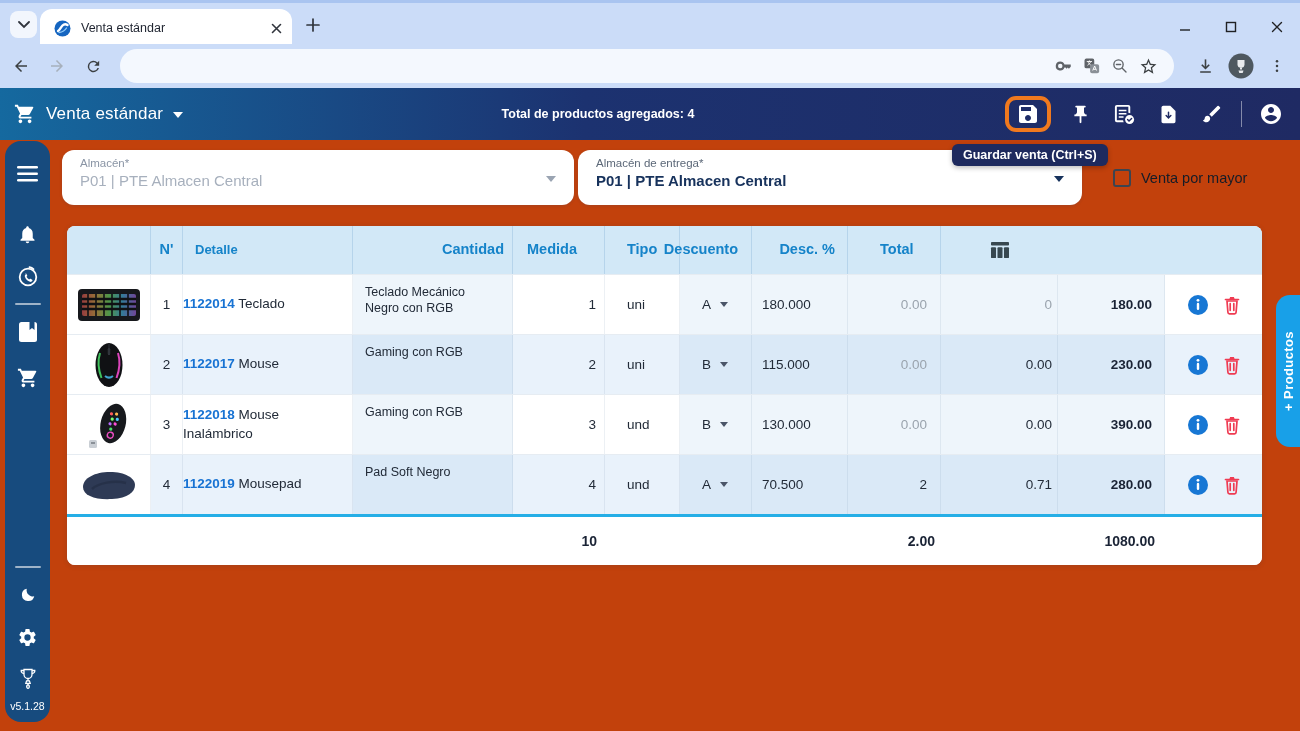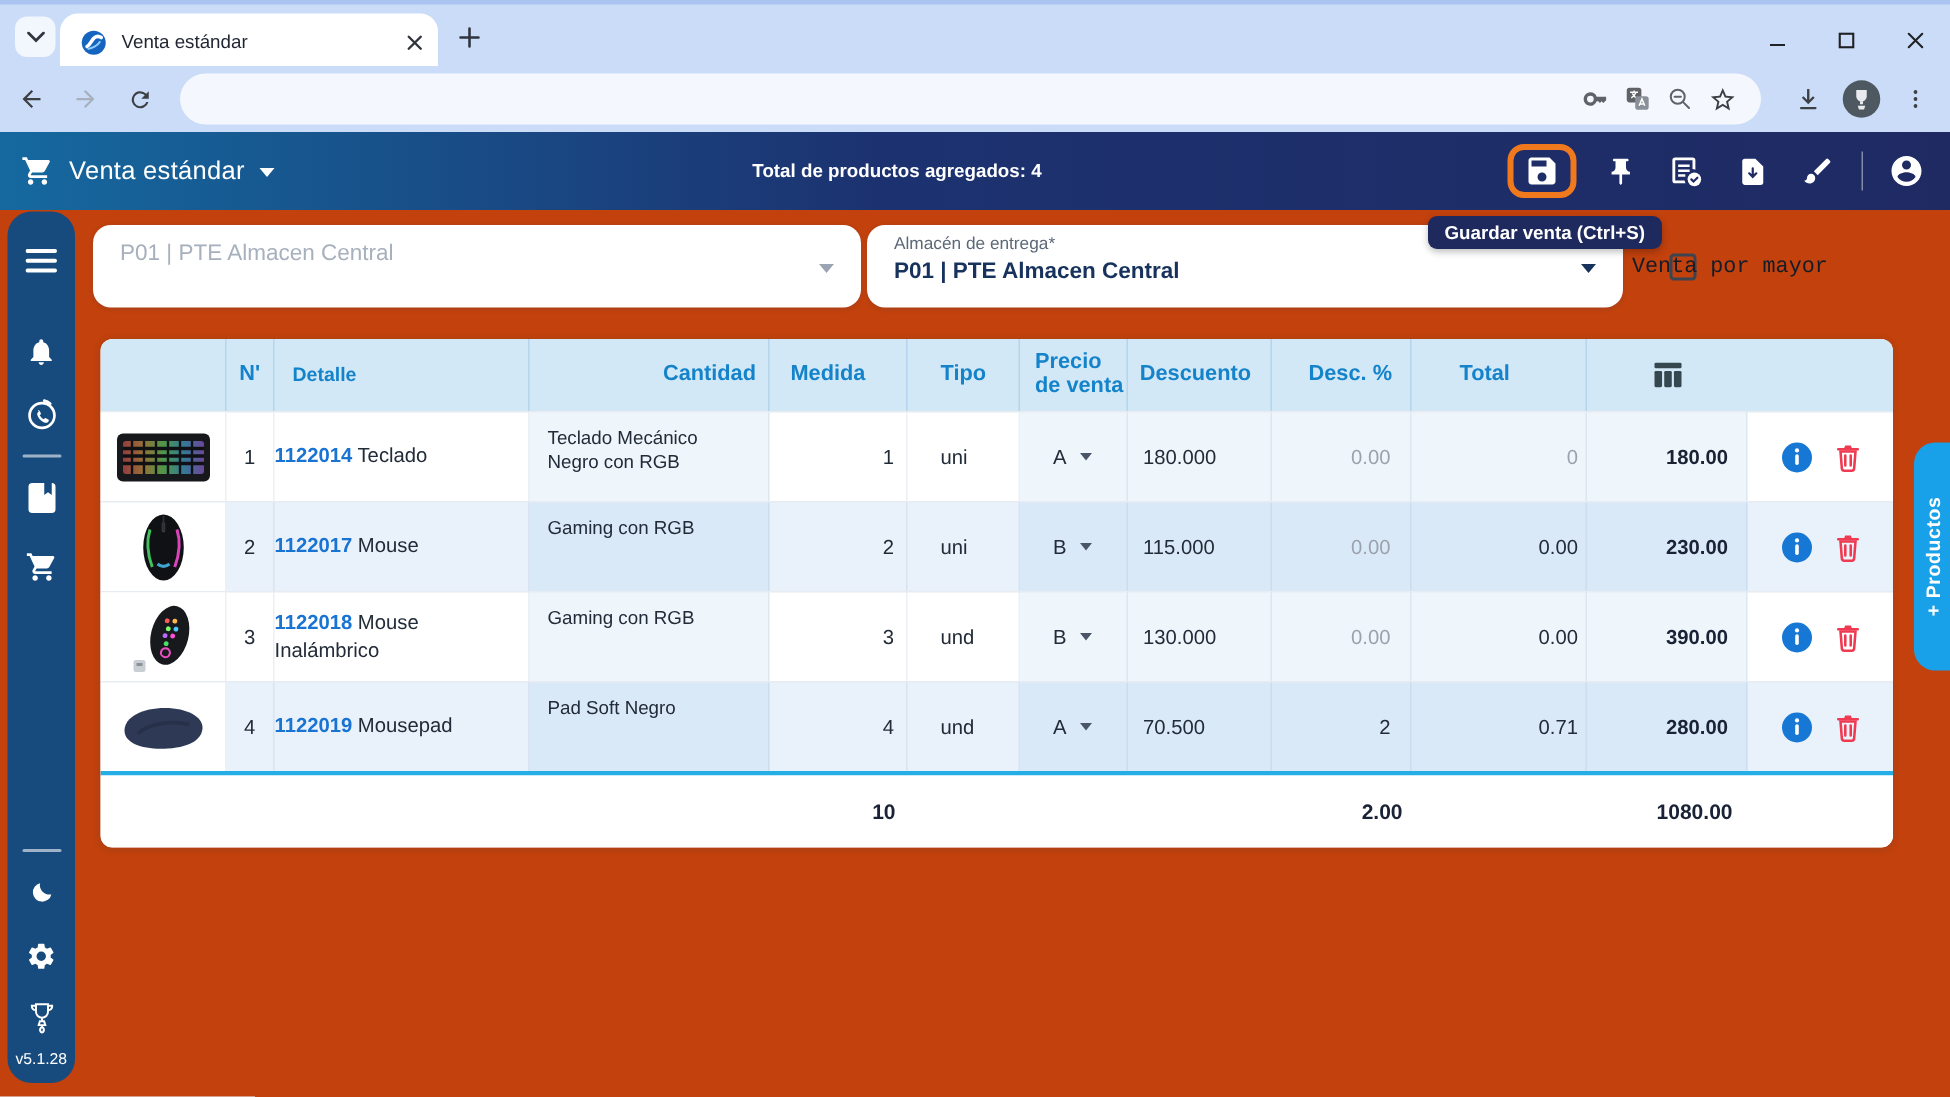--- a/index.html
+++ b/index.html
@@ -48,21 +48,21 @@
   .dd-value{font-size:15px;margin-top:3px;white-space:nowrap;}
   .dd1{left:62px;width:512px;}
   .dd1 .dd-value{color:#A7B0BD;}
   .dd2{left:578px;width:504px;}
   .dd2 .dd-label{color:#5C6878;}
   .dd2 .dd-value{color:#17325C;font-weight:700;}
   .dd-chev{position:absolute;right:18px;top:26px;width:0;height:0;border-left:5px solid transparent;border-right:5px solid transparent;}
   .dd1 .dd-chev{border-top:6px solid #9AA4B2;}
   .dd2 .dd-chev{border-top:6px solid #17325C;}
   .cb{position:absolute;left:1113px;top:169px;width:18px;height:18px;border:2px solid #3C4450;border-radius:3px;cursor:pointer;background:transparent;}
-  .cb-label{position:absolute;left:1088px;top:170px;font-size:14.5px;color:#151C28;font-family:Liberation Mono, monospace;}
+  .cb-label{position:absolute;left:1141px;top:170px;font-size:14.5px;color:#151C28;}
 
   
   .card{position:absolute;left:67px;top:226px;width:1195px;background:#fff;border-radius:8px;overflow:hidden;
         box-shadow:0 1px 5px rgba(30,60,90,.18);}
   .tgrid{display:grid;grid-template-columns:84px 32px 170px 160px 92px 75px 72px 96px 93px 117px 107px 97px;}
   .thead{height:48px;background:#D2E8F7;color:#1583C9;font-weight:700;font-size:14.5px;}
   .thead>div{display:flex;align-items:center;border-right:1px solid rgba(110,160,205,.28);line-height:1.1;}
   .thead>div:last-child{border-right:none;justify-content:center;}
   .trow{height:60px;font-size:13.5px;color:#222B38;border-top:1px solid #E6ECF2;background:#fff;}
   .trow.alt{background:#E9F2FB;}
@@ -318,41 +318,41 @@
             <path d="M8 4.5H5.2a2.6 2.6 0 0 0 2.9 2.9M16 4.5h2.8a2.6 2.6 0 0 1-2.9 2.9"></path>
             <path d="M12 12.8v2M9.8 17.4h4.4M10.6 14.8h2.8l.8 2.6h-4.4z"></path>
             <path d="M12 18.5c-1.2.8-1.6 2-1 3.2.4.8 1.6.8 2 0 .6-1.2.2-2.4-1-3.2z"></path>
           </g>
         </svg>
     </div>
     <div class="sb-version">v5.1.28</div>
   </div>
 
   <div class="dd dd1">
+    <div class="dd-label">Almacén*</div>
     <div class="dd-value">P01 | PTE Almacen Central</div>
     <div class="dd-chev"></div>
   </div>
   <div class="dd dd2">
     <div class="dd-label">Almacén de entrega*</div>
     <div class="dd-value">P01 | PTE Almacen Central</div>
     <div class="dd-chev"></div>
   </div>
   <div class="cb"></div>
   <div class="cb-label">Venta por mayor</div>
 
   <div class="card">
 
     <div class="tgrid thead">
       <div></div>
       <div class="h-n">N'</div>
       <div class="c-det" style="align-items:center !important;padding-top:0;font-size:13px;">Detalle</div>
       <div class="h-cant">Cantidad</div>
       <div class="h-med">Medida</div>
       <div class="h-tipo">Tipo</div>
-      <div class="h-prec">Precio de venta</div>
       <div class="h-desc">Descuento</div>
       <div class="h-pct">Desc. %</div>
       <div class="h-tot">Total</div>
       <div class="iconbtn">
         <svg width="20" height="18" viewBox="0 0 22 20">
             <rect x="1" y="1" width="20" height="4" rx="1" fill="#37474F"></rect>
             <rect x="1" y="7" width="5.6" height="12" rx="1" fill="#37474F"></rect>
             <rect x="8.2" y="7" width="5.6" height="12" rx="1" fill="#37474F"></rect>
             <rect x="15.4" y="7" width="5.6" height="12" rx="1" fill="#37474F"></rect>
           </svg>

